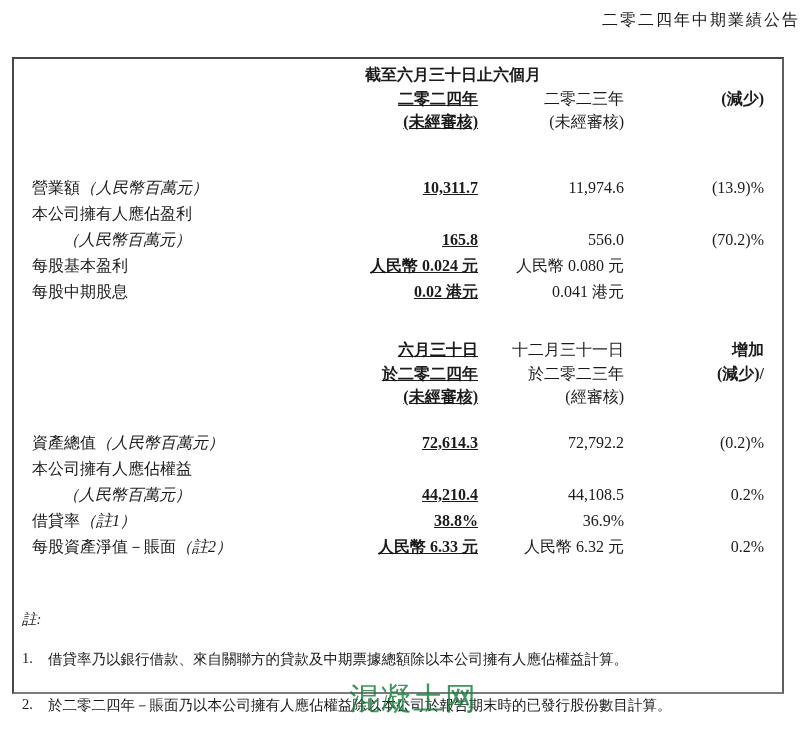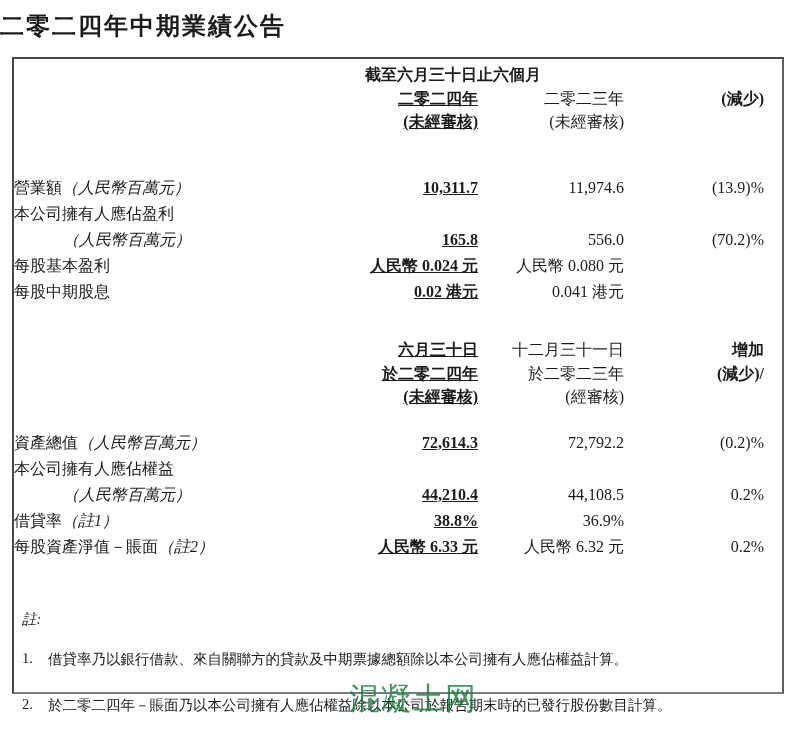--- a/index.html
+++ b/index.html
@@ -6,37 +6,37 @@
   .page{
     position:relative;
     width:800px;height:743px;
     background:#ffffff;
     font-family:"Liberation Serif","DejaVu Serif",serif;
     color:#1b1b1b;
     overflow:hidden;
   }
   .title{
     position:absolute;top:10px;left:0;width:100%;
-    text-align:left;font-size:24px;font-weight:bold;letter-spacing:2px;
+    text-align:right;font-size:16px;font-weight:normal;letter-spacing:2px;
   }
   .box{
     position:absolute;left:12px;top:57px;width:772px;height:637px;
     box-sizing:border-box;
     border:2px solid #474747;
     border-bottom-color:#7a7a7a;
     border-right-color:#5e5e5e;
   }
   .sec{position:absolute;left:0;width:768px;font-size:16px;}
   .grid-row{
     display:grid;
     grid-template-columns:336px 128px 146px 140px;
   }
   .hdr .grid-row{line-height:23.5px;}
   .data .grid-row{line-height:26px;}
-  .c-label{text-align:left;white-space:nowrap;}
+  .c-label{text-align:left;padding-left:18px;white-space:nowrap;}
   .c-label.indent{padding-left:49px;}
   .c-v24,.c-v23,.c-chg{text-align:right;white-space:nowrap;}
   .c-v24{font-weight:bold;text-decoration:underline;}
   .b{font-weight:bold;}
   .i{font-style:italic;}
   .period-line{
     line-height:23.5px;font-weight:bold;padding-left:351px;white-space:nowrap;
   }
   .hdr-a{top:4px;}
   .data-a{top:116px;}

